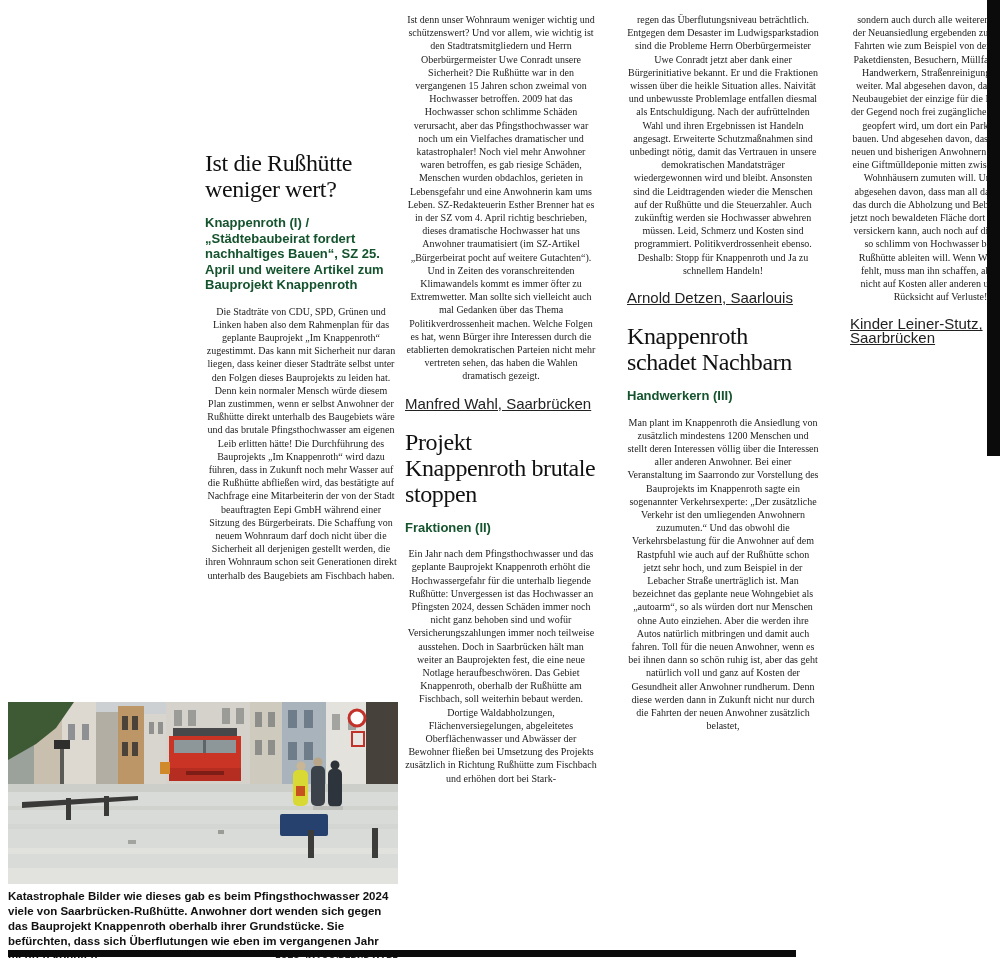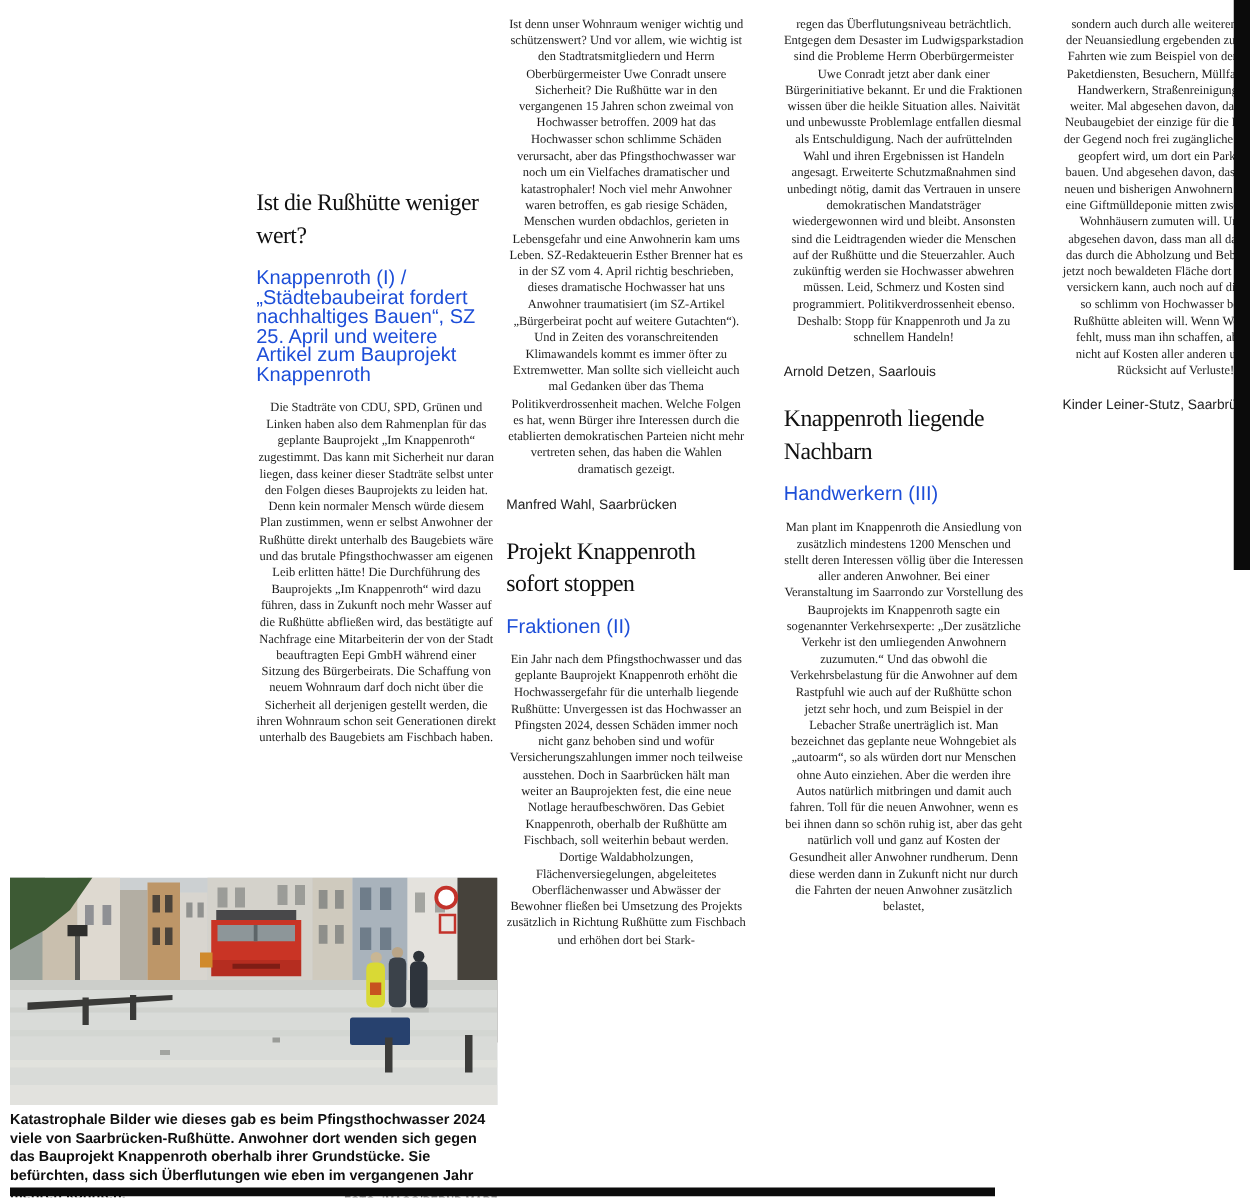--- a/index.html
+++ b/index.html
@@ -4,30 +4,30 @@
 <style>
   html,body{margin:0;padding:0;background:#ffffff;}
   #page{position:relative;width:1000px;height:958px;background:#ffffff;overflow:hidden;
         font-family:"Liberation Serif",serif;color:#1c1c1c;}
   .col{position:absolute;top:0;width:192px;}
   #col1{left:205px;}
   #col2{left:405px;padding-top:13px;}
   #col3{left:627px;padding-top:13px;}
   #col4{left:850px;width:181px;padding-top:13px;}
   .headline{font-family:"Liberation Serif",serif;font-weight:400;
-            font-size:19px;line-height:26px;letter-spacing:-0.4px;margin:0;color:#111;}
+            font-size:24px;line-height:26px;letter-spacing:-0.4px;margin:0;color:#111;}
   .hl-first{margin-top:150px;}
   .hl-mid{margin-top:18px;}
   .hl-narrow{width:172px;}
-  .kicker{font-family:"Liberation Sans",sans-serif;font-weight:400;
-          font-size:16px;line-height:15.5px;margin:13px 0 0 0;color:#1d4ed8;}
+  .kicker{font-family:"Liberation Sans",sans-serif;font-weight:700;
+          font-size:13px;line-height:15.5px;margin:13px 0 0 0;color:#14532d;}
   .article-body{font-size:10px;line-height:13.2px;margin:12px 0 0 0;
                 text-align:center;hyphens:auto;-webkit-hyphens:auto;}
   .sig{font-family:"Liberation Sans",sans-serif;font-weight:400;
-       font-size:11px;line-height:14px;margin:14px 0 0 0;color:#222;}
+       font-size:15px;line-height:14px;margin:14px 0 0 0;color:#222;text-decoration:underline;}
   #photo{position:absolute;left:8px;top:702px;width:390px;height:182px;margin:0;}
   #photo svg{display:block;}
   #caption{position:absolute;left:8px;top:889px;width:390px;margin:0;
            font-family:"Liberation Sans",sans-serif;font-weight:700;
            font-size:11.5px;line-height:15px;color:#111;}
   .credit{float:right;font-size:8.6px;font-weight:700;letter-spacing:0.2px;
           margin-top:4px;color:#222;}
   #right-strip{position:absolute;left:987px;top:0;width:13px;height:456px;background:#0b0b0b;}
   #bottom-rule{position:absolute;left:8px;top:950px;width:788px;height:7px;background:#0b0b0b;}
 </style>
@@ -38,29 +38,29 @@
 
   <div class="col" id="col1">
     <h1 class="headline hl-first">Ist die Rußhütte weniger wert?</h1>
     <p class="kicker">Knappenroth (I) / „Städtebaubeirat fordert nachhaltiges Bauen“, SZ 25. April und weitere Artikel zum Bauprojekt Knappenroth</p>
     <p class="article-body">Die Stadträte von CDU, SPD, Grünen und Linken haben also dem Rahmenplan für das geplante Bauprojekt „Im Knappenroth“ zugestimmt. Das kann mit Sicherheit nur daran liegen, dass keiner dieser Stadträte selbst unter den Folgen dieses Bauprojekts zu leiden hat. Denn kein normaler Mensch würde diesem Plan zustimmen, wenn er selbst Anwohner der Rußhütte direkt unterhalb des Baugebiets wäre und das brutale Pfingsthochwasser am eigenen Leib erlitten hätte! Die Durchführung des Bauprojekts „Im Knappenroth“ wird dazu führen, dass in Zukunft noch mehr Wasser auf die Rußhütte abfließen wird, das bestätigte auf Nachfrage eine Mitarbeiterin der von der Stadt beauftragten Eepi GmbH während einer Sitzung des Bürgerbeirats. Die Schaffung von neuem Wohnraum darf doch nicht über die Sicherheit all derjenigen gestellt werden, die ihren Wohnraum schon seit Generationen direkt unterhalb des Baugebiets am Fischbach haben.</p>
   </div>
 
   <div class="col" id="col2">
     <p class="article-body" style="margin-top:0;">Ist denn unser Wohnraum weniger wichtig und schützenswert? Und vor allem, wie wichtig ist den Stadtratsmitgliedern und Herrn Oberbürgermeister Uwe Conradt unsere Sicherheit? Die Rußhütte war in den vergangenen 15 Jahren schon zweimal von Hochwasser betroffen. 2009 hat das Hochwasser schon schlimme Schäden verursacht, aber das Pfingsthochwasser war noch um ein Vielfaches dramatischer und katastrophaler! Noch viel mehr Anwohner waren betroffen, es gab riesige Schäden, Menschen wurden obdachlos, gerieten in Lebensgefahr und eine Anwohnerin kam ums Leben. SZ-Redakteuerin Esther Brenner hat es in der SZ vom 4. April richtig beschrieben, dieses dramatische Hochwasser hat uns Anwohner traumatisiert (im SZ-Artikel „Bürgerbeirat pocht auf weitere Gutachten“). Und in Zeiten des voranschreitenden Klimawandels kommt es immer öfter zu Extremwetter. Man sollte sich vielleicht auch mal Gedanken über das Thema Politikverdrossenheit machen. Welche Folgen es hat, wenn Bürger ihre Interessen durch die etablierten demokratischen Parteien nicht mehr vertreten sehen, das haben die Wahlen dramatisch gezeigt.</p>
     <p class="sig">Manfred Wahl, Saarbrücken</p>
-    <h2 class="headline hl-mid">Projekt Knappenroth sofort stoppen</h2>
+    <h2 class="headline hl-mid">Projekt Knappenroth brutale stoppen</h2>
     <p class="kicker">Fraktionen (II)</p>
     <p class="article-body">Ein Jahr nach dem Pfingsthochwasser und das geplante Bauprojekt Knappenroth erhöht die Hochwassergefahr für die unterhalb liegende Rußhütte: Unvergessen ist das Hochwasser an Pfingsten 2024, dessen Schäden immer noch nicht ganz behoben sind und wofür Versicherungszahlungen immer noch teilweise ausstehen. Doch in Saarbrücken hält man weiter an Bauprojekten fest, die eine neue Notlage heraufbeschwören. Das Gebiet Knappenroth, oberhalb der Rußhütte am Fischbach, soll weiterhin bebaut werden. Dortige Waldabholzungen, Flächenversiegelungen, abgeleitetes Oberflächenwasser und Abwässer der Bewohner fließen bei Umsetzung des Projekts zusätzlich in Richtung Rußhütte zum Fischbach und erhöhen dort bei Stark-</p>
   </div>
 
   <div class="col" id="col3">
     <p class="article-body" style="margin-top:0;">regen das Überflutungsniveau beträchtlich. Entgegen dem Desaster im Ludwigsparkstadion sind die Probleme Herrn Oberbürgermeister Uwe Conradt jetzt aber dank einer Bürgerinitiative bekannt. Er und die Fraktionen wissen über die heikle Situation alles. Naivität und unbewusste Problemlage entfallen diesmal als Entschuldigung. Nach der aufrüttelnden Wahl und ihren Ergebnissen ist Handeln angesagt. Erweiterte Schutzmaßnahmen sind unbedingt nötig, damit das Vertrauen in unsere demokratischen Mandatsträger wiedergewonnen wird und bleibt. Ansonsten sind die Leidtragenden wieder die Menschen auf der Rußhütte und die Steuerzahler. Auch zukünftig werden sie Hochwasser abwehren müssen. Leid, Schmerz und Kosten sind programmiert. Politikverdrossenheit ebenso. Deshalb: Stopp für Knappenroth und Ja zu schnellem Handeln!</p>
     <p class="sig">Arnold Detzen, Saarlouis</p>
-    <h2 class="headline hl-mid hl-narrow">Knappenroth liegende Nachbarn</h2>
+    <h2 class="headline hl-mid hl-narrow">Knappenroth schadet Nachbarn</h2>
     <p class="kicker">Handwerkern (III)</p>
     <p class="article-body">Man plant im Knappenroth die Ansiedlung von zusätzlich mindestens 1200 Menschen und stellt deren Interessen völlig über die Interessen aller anderen Anwohner. Bei einer Veranstaltung im Saarrondo zur Vorstellung des Bauprojekts im Knappenroth sagte ein sogenannter Verkehrsexperte: „Der zusätzliche Verkehr ist den umliegenden Anwohnern zuzumuten.“ Und das obwohl die Verkehrsbelastung für die Anwohner auf dem Rastpfuhl wie auch auf der Rußhütte schon jetzt sehr hoch, und zum Beispiel in der Lebacher Straße unerträglich ist. Man bezeichnet das geplante neue Wohngebiet als „autoarm“, so als würden dort nur Menschen ohne Auto einziehen. Aber die werden ihre Autos natürlich mitbringen und damit auch fahren. Toll für die neuen Anwohner, wenn es bei ihnen dann so schön ruhig ist, aber das geht natürlich voll und ganz auf Kosten der Gesundheit aller Anwohner rundherum. Denn diese werden dann in Zukunft nicht nur durch die Fahrten der neuen Anwohner zusätzlich belastet,</p>
   </div>
 
   <div class="col" id="col4">
     <p class="article-body" style="margin-top:0;">sondern auch durch alle weiteren sich aus der Neuansiedlung ergebenden zusätzlichen Fahrten wie zum Beispiel von der Post und Paketdiensten, Besuchern, Müllfahrzeugen, Handwerkern, Straßenreinigung und so weiter. Mal abgesehen davon, dass für das Neubaugebiet der einzige für die Kinder aus der Gegend noch frei zugängliche Sportplatz geopfert wird, um dort ein Parkhaus zu bauen. Und abgesehen davon, dass man den neuen und bisherigen Anwohnern auch noch eine Giftmülldeponie mitten zwischen ihren Wohnhäusern zumuten will. Und auch abgesehen davon, dass man all das Wasser, das durch die Abholzung und Bebauung der jetzt noch bewaldeten Fläche dort nicht mehr versickern kann, auch noch auf die ohnehin so schlimm von Hochwasser bedrohte Rußhütte ableiten will. Wenn Wohnraum fehlt, muss man ihn schaffen, aber doch nicht auf Kosten aller anderen und ohne Rücksicht auf Verluste!</p>
     <p class="sig">Kinder Leiner-Stutz, Saarbrücken</p>
   </div>
 
   <figure id="photo">

